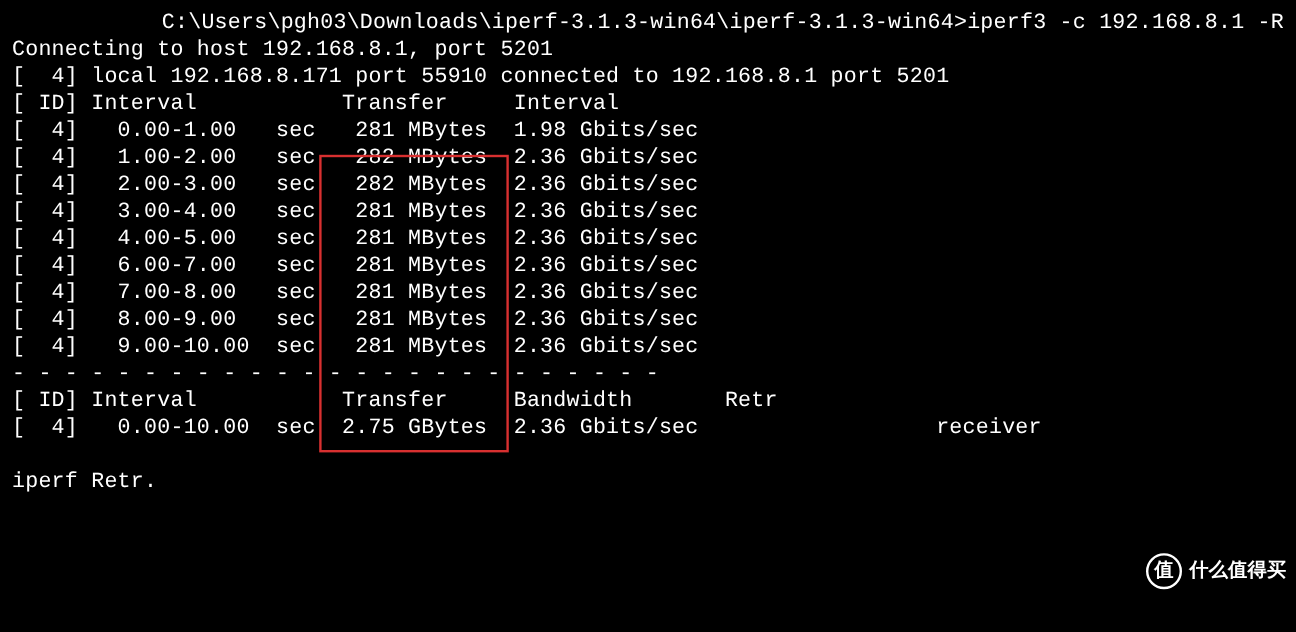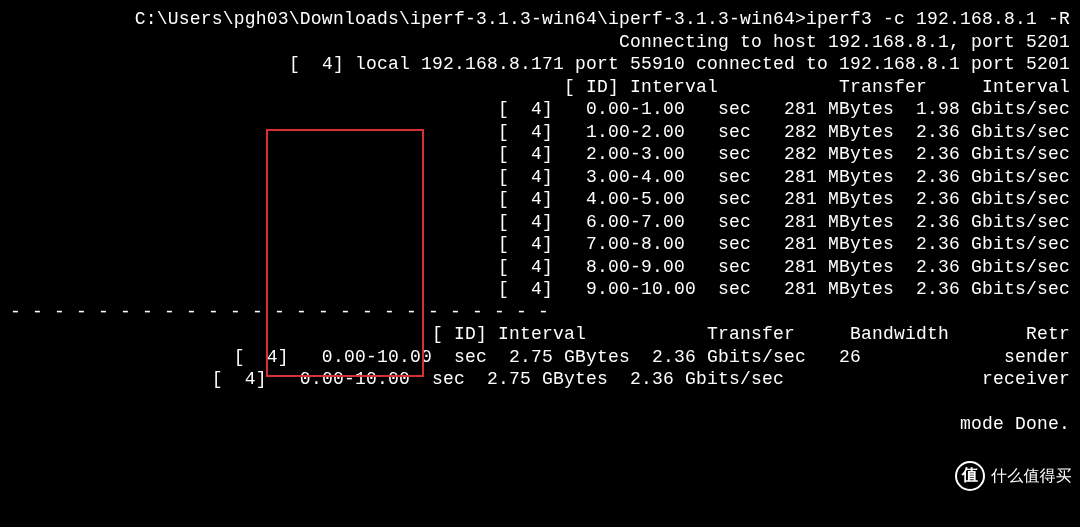--- a/index.html
+++ b/index.html
@@ -9,21 +9,21 @@
       font-family: 'Consolas', 'Courier New', monospace;
       font-size: 18px;
       line-height: 1.25;
       padding: 8px 10px;
       width: 1080px;
       height: 527px;
       overflow: hidden;
       position: relative;
       letter-spacing: 0.2px;
     }
-    .line { white-space: pre; text-align: right; }
+    .line { white-space: pre; }
     .prompt-line { white-space: pre; text-align: right; }
     .highlight-box {
       position: absolute;
       border: 2px solid #d83030;
       left: 266px;
       top: 129px;
       width: 158px;
       height: 248px;
       pointer-events: none;
     }
@@ -45,21 +45,21 @@
       align-items: center;
       justify-content: center;
       font-size: 16px;
       font-weight: bold;
       color: #fff;
     }
     .watermark-text {
       color: #fff;
       font-family: "Microsoft YaHei", sans-serif;
       font-size: 16px;
-      font-weight: 400;
+      font-weight: 700;
     }
     .dash-line { white-space: pre; }
   </style>
 </head>
 <body>
 
 <div>
   <div class="prompt-line"><span>C:\Users\pgh03\Downloads\iperf-3.1.3-win64\iperf-3.1.3-win64&gt;</span><span>iperf3 -c 192.168.8.1 -R</span></div>
   <div class="line">Connecting to host 192.168.8.1, port 5201</div>
   <div class="line">[  4] local 192.168.8.171 port 55910 connected to 192.168.8.1 port 5201</div>
@@ -68,24 +68,23 @@
   <div class="line">[  4]   1.00-2.00   sec   282 MBytes  2.36 Gbits/sec</div>
   <div class="line">[  4]   2.00-3.00   sec   282 MBytes  2.36 Gbits/sec</div>
   <div class="line">[  4]   3.00-4.00   sec   281 MBytes  2.36 Gbits/sec</div>
   <div class="line">[  4]   4.00-5.00   sec   281 MBytes  2.36 Gbits/sec</div>
   <div class="line">[  4]   6.00-7.00   sec   281 MBytes  2.36 Gbits/sec</div>
   <div class="line">[  4]   7.00-8.00   sec   281 MBytes  2.36 Gbits/sec</div>
   <div class="line">[  4]   8.00-9.00   sec   281 MBytes  2.36 Gbits/sec</div>
   <div class="line">[  4]   9.00-10.00  sec   281 MBytes  2.36 Gbits/sec</div>
   <div class="dash-line">- - - - - - - - - - - - - - - - - - - - - - - - -</div>
   <div class="line">[ ID] Interval           Transfer     Bandwidth       Retr</div>
-  <div class="line">[  4]   0.00-10.00  sec  2.75 GBytes  2.36 Gbits/sec   26             sender</div>
   <div class="line">[  4]   0.00-10.00  sec  2.75 GBytes  2.36 Gbits/sec                  receiver</div>
   <div class="line"> </div>
-  <div class="line">mode Done.</div>
+  <div class="line">iperf Retr.</div>
 </div>
 
 <div class="highlight-box"></div>
 
 <div class="watermark">
   <div class="watermark-logo">值</div>
   <div class="watermark-text">什么值得买</div>
 </div>
 
 </body></html>

